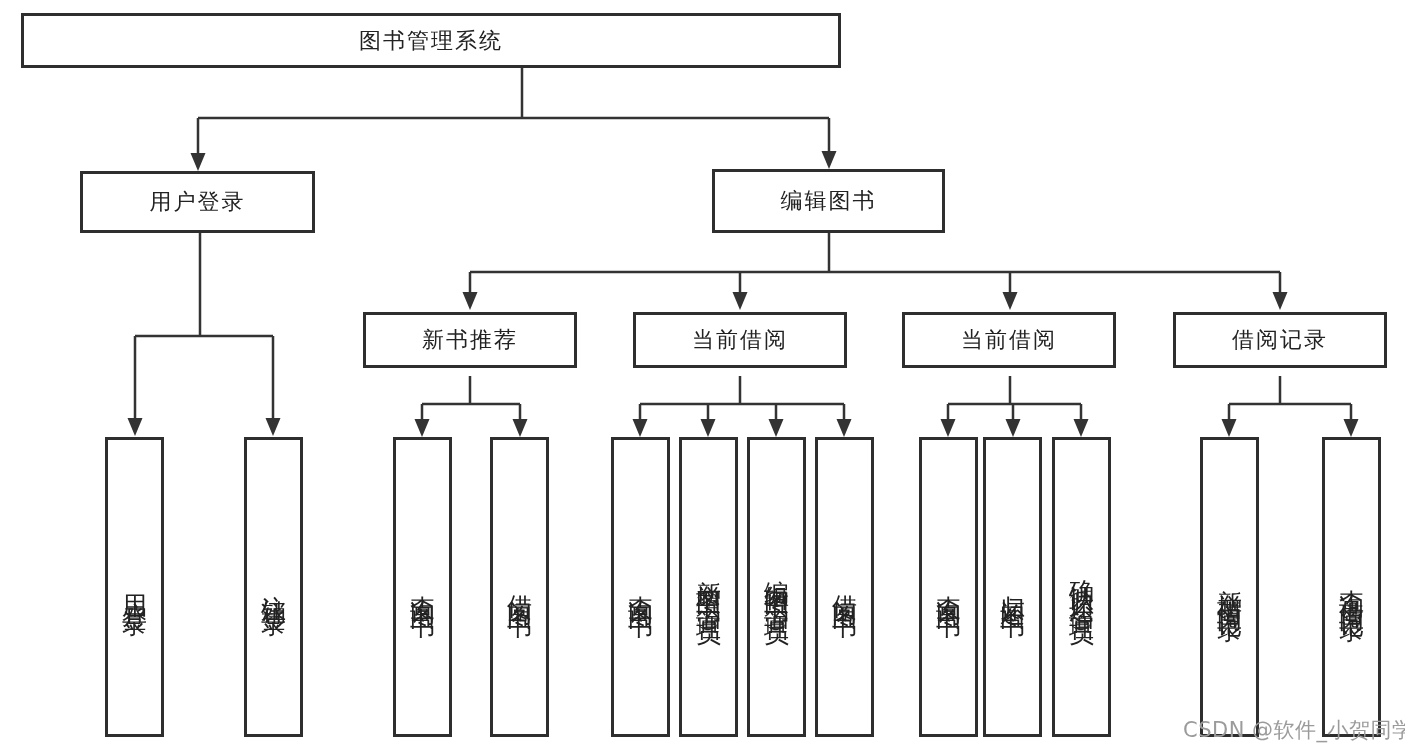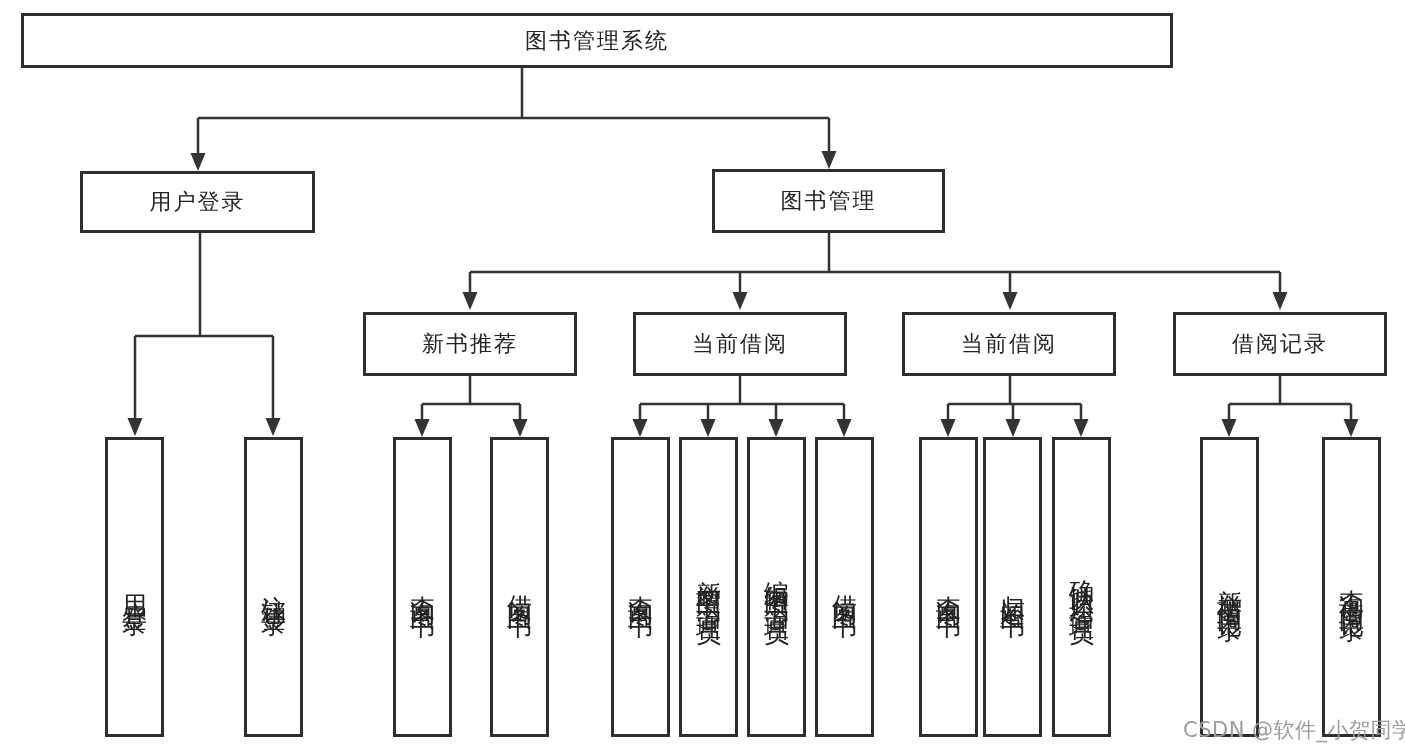--- a/index.html
+++ b/index.html
@@ -37,26 +37,26 @@
     white-space: nowrap;
   }
   .node .vtext {
     writing-mode: vertical-rl;
     text-orientation: mixed;
     font-size: 25px;
     letter-spacing: 6px;
     line-height: 1;
   }
   
-  #n-root    { left: 21px;  top: 13px;  width: 1152px; height: 55px; }
+  #n-root    { left: 21px;  top: 13px;  width: 820px; height: 55px; }
   
   #n-login   { left: 80px;  top: 171px; width: 235px;  height: 62px; }
   #n-mgmt    { left: 712px; top: 169px; width: 233px;  height: 64px; }
   
-  .l3 { top: 312px; width: 214px; height: 64px; }
+  .l3 { top: 312px; width: 214px; height: 56px; }
   #n-newbook { left: 363px; }
   #n-borrow  { left: 633px; }
   #n-current { left: 902px; justify-content: center; }
   #n-record  { left: 1173px; }
   
   .l4 { top: 437px; width: 59px; height: 300px; }
   #n-l4-0  { left: 105px; }
   #n-l4-1  { left: 244px; }
   #n-l4-2  { left: 393px; }
   #n-l4-3  { left: 490px; }
@@ -125,21 +125,21 @@
   </svg>
 
   <div class="node" id="n-root">
     <span class="htext">图书管理系统</span>
   </div>
 
   <div class="node" id="n-login">
     <span class="htext">用户登录</span>
   </div>
   <div class="node" id="n-mgmt">
-    <span class="htext">图书管理</span>
+    <span class="htext">编辑图书</span>
   </div>
 
   <div class="node l3" id="n-newbook">
     <span class="htext">新书推荐</span>
   </div>
   <div class="node l3" id="n-borrow">
     <span class="htext">当前借阅</span>
   </div>
   <div class="node l3" id="n-current">
     <span class="htext">当前借阅</span>

